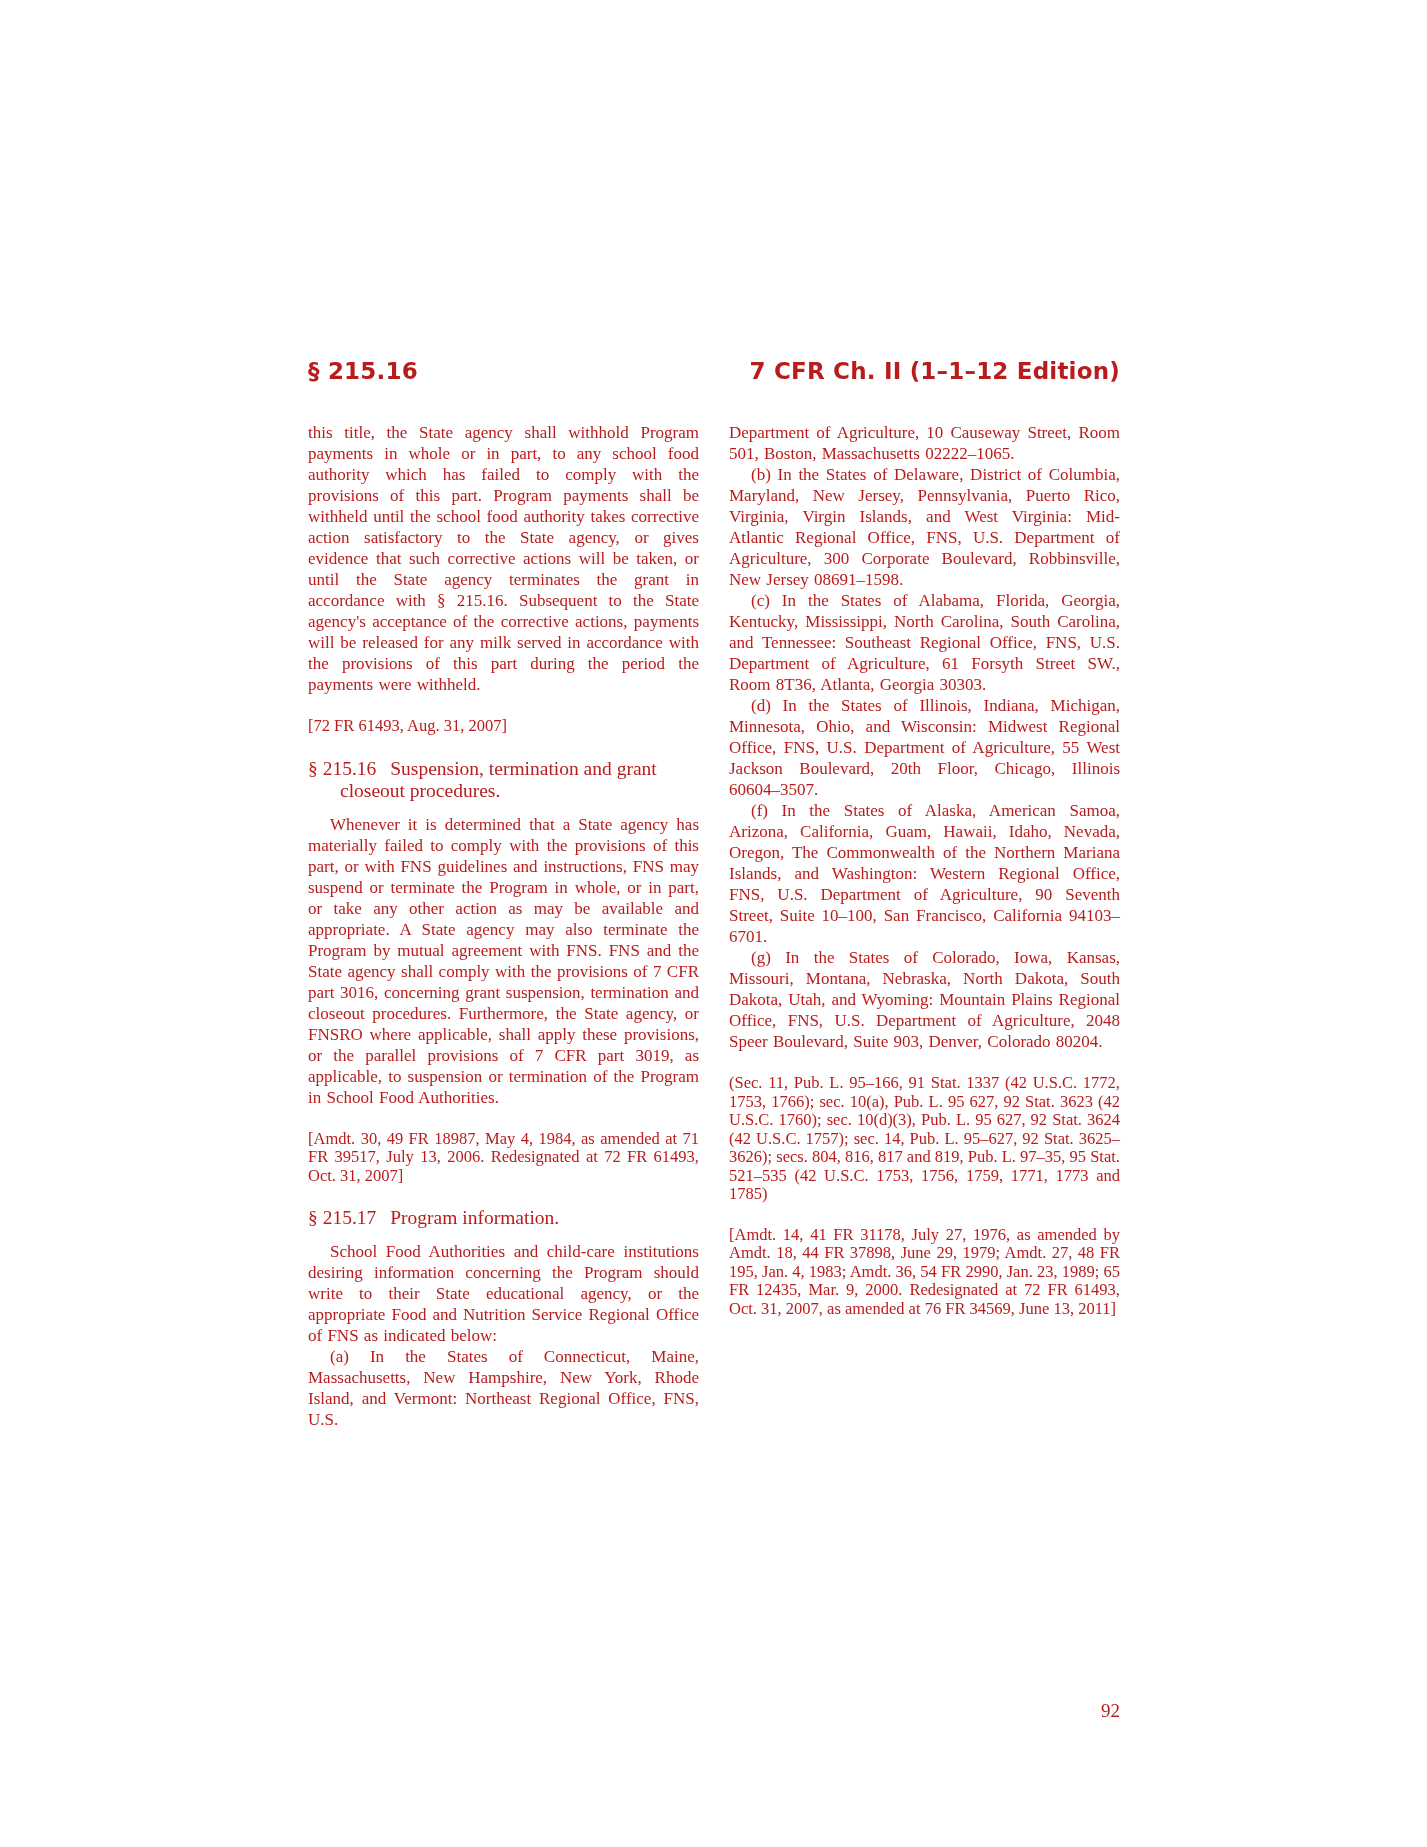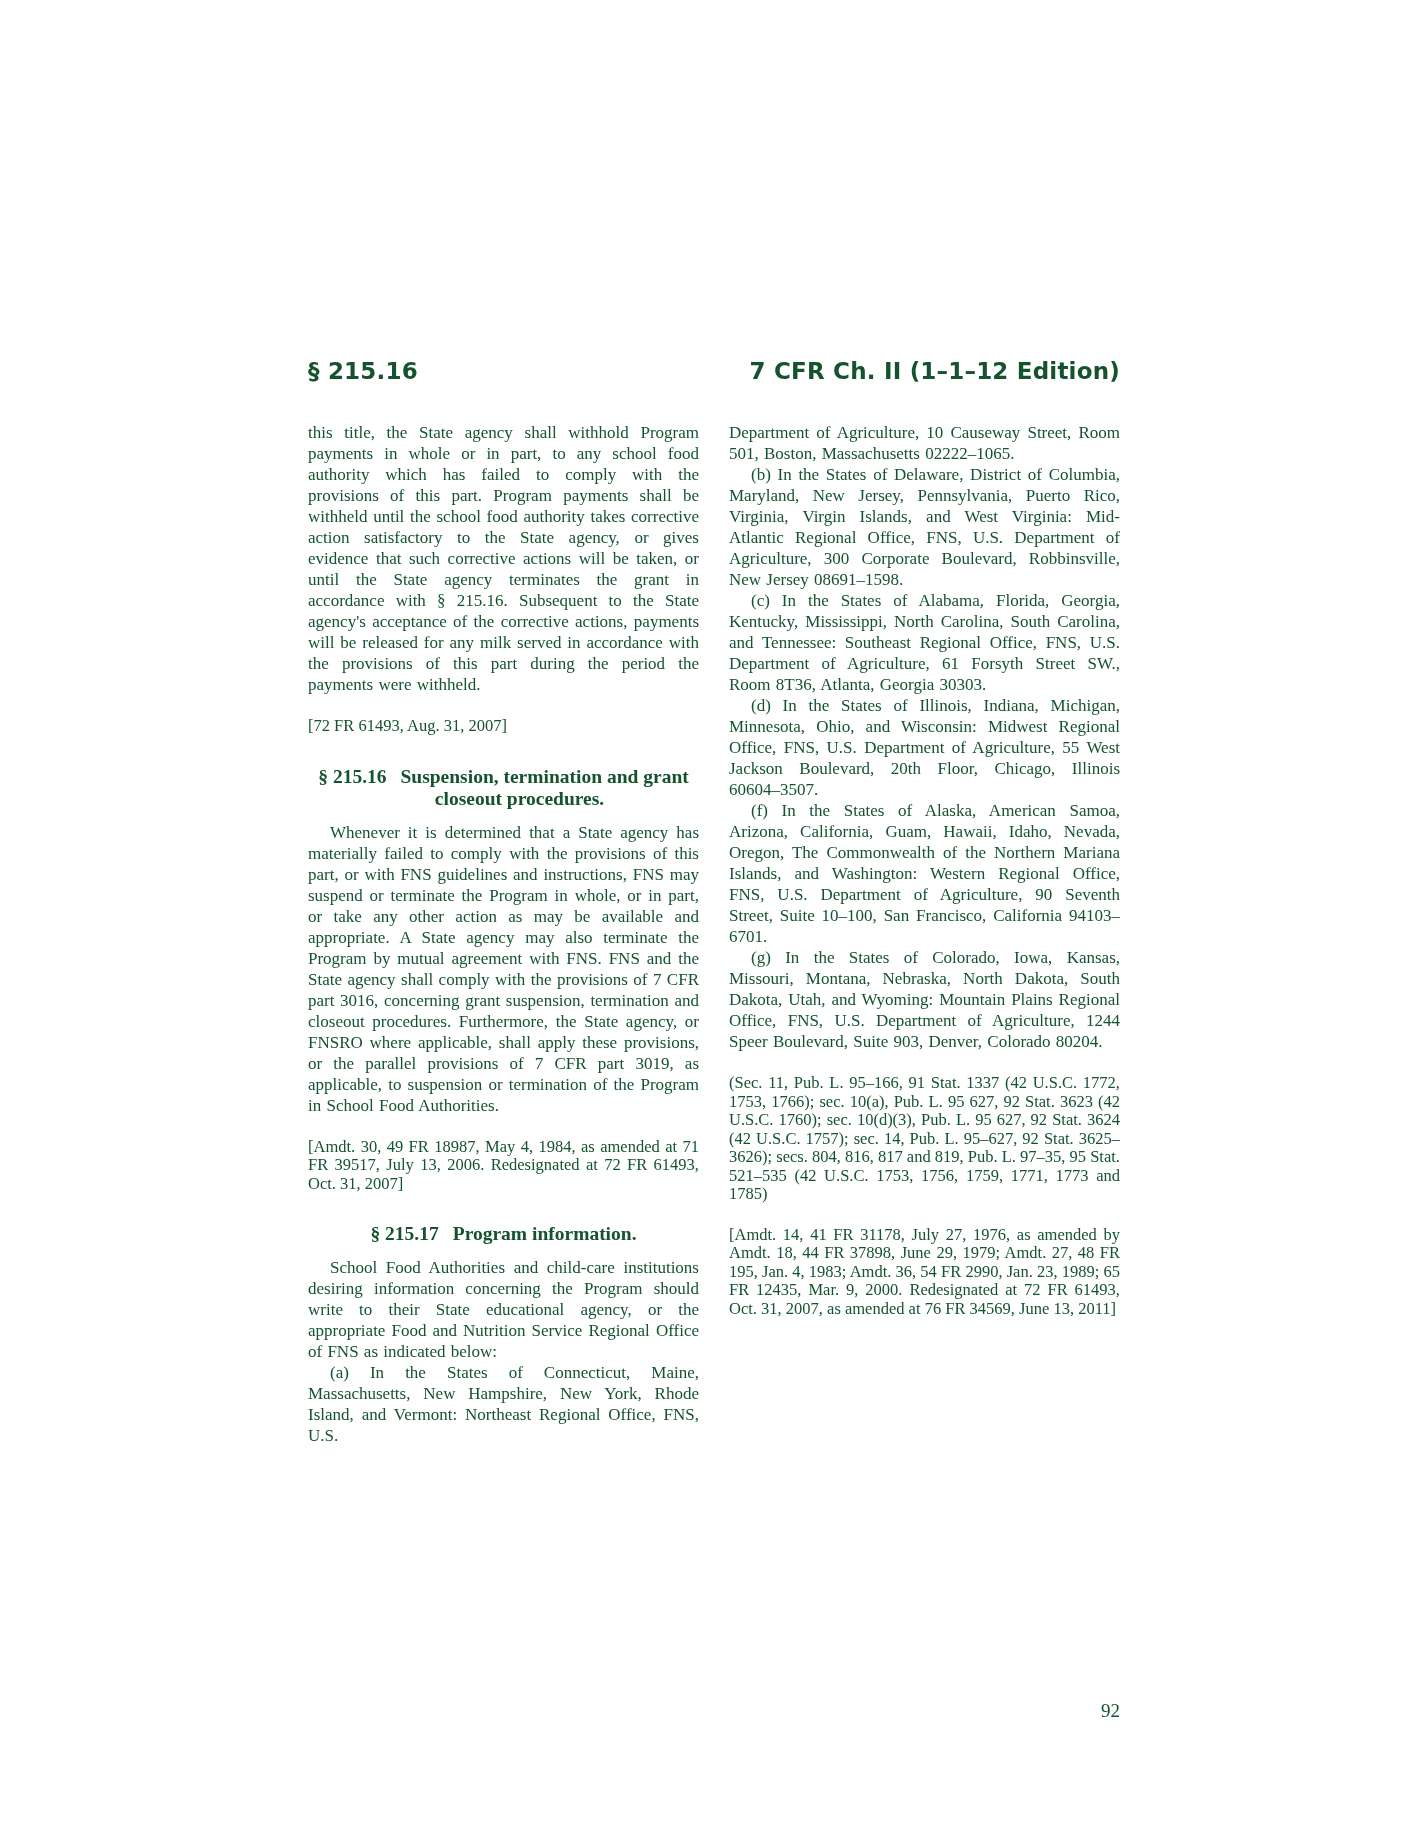--- a/index.html
+++ b/index.html
@@ -5,21 +5,21 @@
   html, body {
     margin: 0;
     padding: 0;
     background: #ffffff;
   }
   .page {
     position: relative;
     width: 1427px;
     height: 1847px;
     background: #ffffff;
-    color: #14532d;
+    color: #b91c1c;
     font-family: "Liberation Serif", serif;
     overflow: hidden;
   }
   .running-head {
     position: absolute;
     top: 358px;
     left: 308px;
     width: 812px;
     display: flex;
     justify-content: space-between;
@@ -50,27 +50,27 @@
   p.body.indent {
     text-indent: 22px;
   }
   p.cite {
     margin: 22px 0 0 0;
     font-size: 16.5px;
     line-height: 18.5px;
     text-align: justify;
   }
   .section-heading {
-    margin: 30px 0 12px 0;
+    margin: 22px 0 12px 0;
     font-size: 19.5px;
     line-height: 22px;
-    font-weight: bold;
+    font-weight: normal;
     padding-left: 32px;
     text-indent: -32px;
-    text-align: center;
+    text-align: left;
   }
   .section-heading .sec-label {
     margin-right: 14px;
   }
   .authority-note {
     margin-top: 24px;
   }
   .amendment-note {
     margin-top: 16px;
   }
@@ -123,21 +123,21 @@
 
       <p class="body indent">(b) In the States of Delaware, District of Columbia, Maryland, New Jersey, Pennsylvania, Puerto Rico, Virginia, Virgin Islands, and West Virginia: Mid-Atlantic Regional Office, FNS, U.S. Department of Agriculture, 300 Corporate Boulevard, Robbinsville, New Jersey 08691–1598.</p>
 
       <p class="body indent">(c) In the States of Alabama, Florida, Georgia, Kentucky, Mississippi, North Carolina, South Carolina, and Tennessee: Southeast Regional Office, FNS, U.S. Department of Agriculture, 61 Forsyth Street SW., Room 8T36, Atlanta, Georgia 30303.</p>
 
       <p class="body indent">(d) In the States of Illinois, Indiana, Michigan, Minnesota, Ohio, and Wisconsin: Midwest Regional Office, FNS, U.S. Department of Agriculture, 55 West Jackson Boulevard, 20th Floor, Chicago, Illinois 60604–3507.</p>
 
 
       <p class="body indent">(f) In the States of Alaska, American Samoa, Arizona, California, Guam, Hawaii, Idaho, Nevada, Oregon, The Commonwealth of the Northern Mariana Islands, and Washington: Western Regional Office, FNS, U.S. Department of Agriculture, 90 Seventh Street, Suite 10–100, San Francisco, California 94103–6701.</p>
 
-      <p class="body indent">(g) In the States of Colorado, Iowa, Kansas, Missouri, Montana, Nebraska, North Dakota, South Dakota, Utah, and Wyoming: Mountain Plains Regional Office, FNS, U.S. Department of Agriculture, 1244 Speer Boulevard, Suite 903, Denver, Colorado 80204.</p>
+      <p class="body indent">(g) In the States of Colorado, Iowa, Kansas, Missouri, Montana, Nebraska, North Dakota, South Dakota, Utah, and Wyoming: Mountain Plains Regional Office, FNS, U.S. Department of Agriculture, 2048 Speer Boulevard, Suite 903, Denver, Colorado 80204.</p>
 
       <p class="cite authority-note">(Sec. 11, Pub. L. 95–166, 91 Stat. 1337 (42 U.S.C. 1772, 1753, 1766); sec. 10(a), Pub. L. 95 627, 92 Stat. 3623 (42 U.S.C. 1760); sec. 10(d)(3), Pub. L. 95 627, 92 Stat. 3624 (42 U.S.C. 1757); sec. 14, Pub. L. 95–627, 92 Stat. 3625–3626); secs. 804, 816, 817 and 819, Pub. L. 97–35, 95 Stat. 521–535 (42 U.S.C. 1753, 1756, 1759, 1771, 1773 and 1785)</p>
 
       <p class="cite amendment-note">[Amdt. 14, 41 FR 31178, July 27, 1976, as amended by Amdt. 18, 44 FR 37898, June 29, 1979; Amdt. 27, 48 FR 195, Jan. 4, 1983; Amdt. 36, 54 FR 2990, Jan. 23, 1989; 65 FR 12435, Mar. 9, 2000. Redesignated at 72 FR 61493, Oct. 31, 2007, as amended at 76 FR 34569, June 13, 2011]</p>
     </div>
 
   </div>
 
   <div class="page-number">92</div>
 

